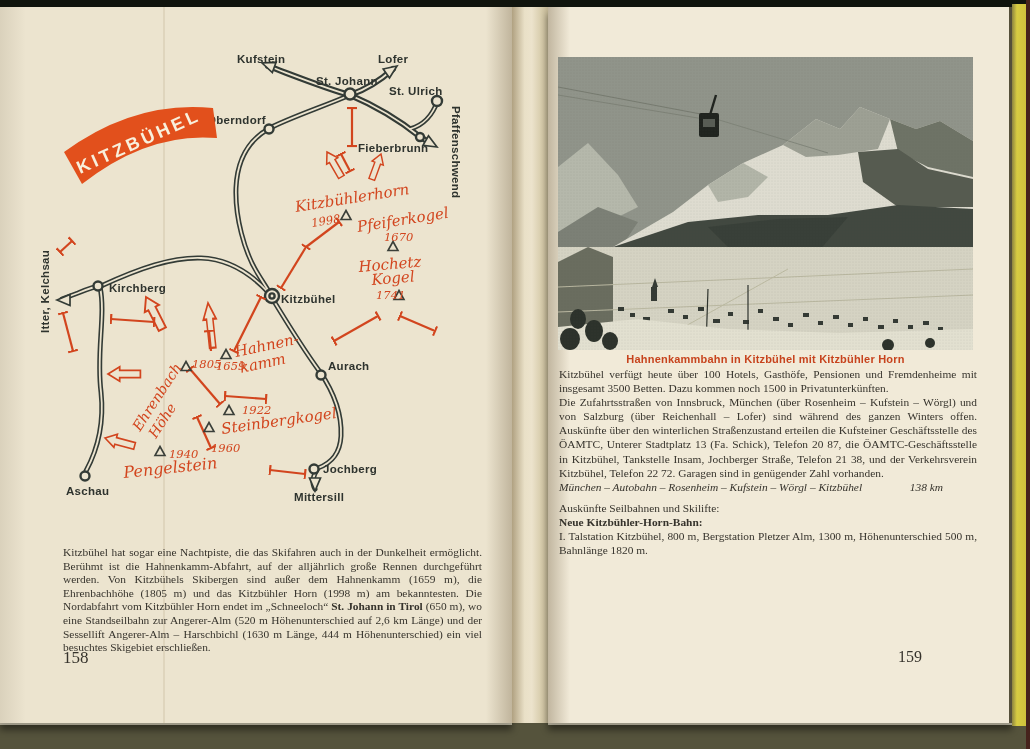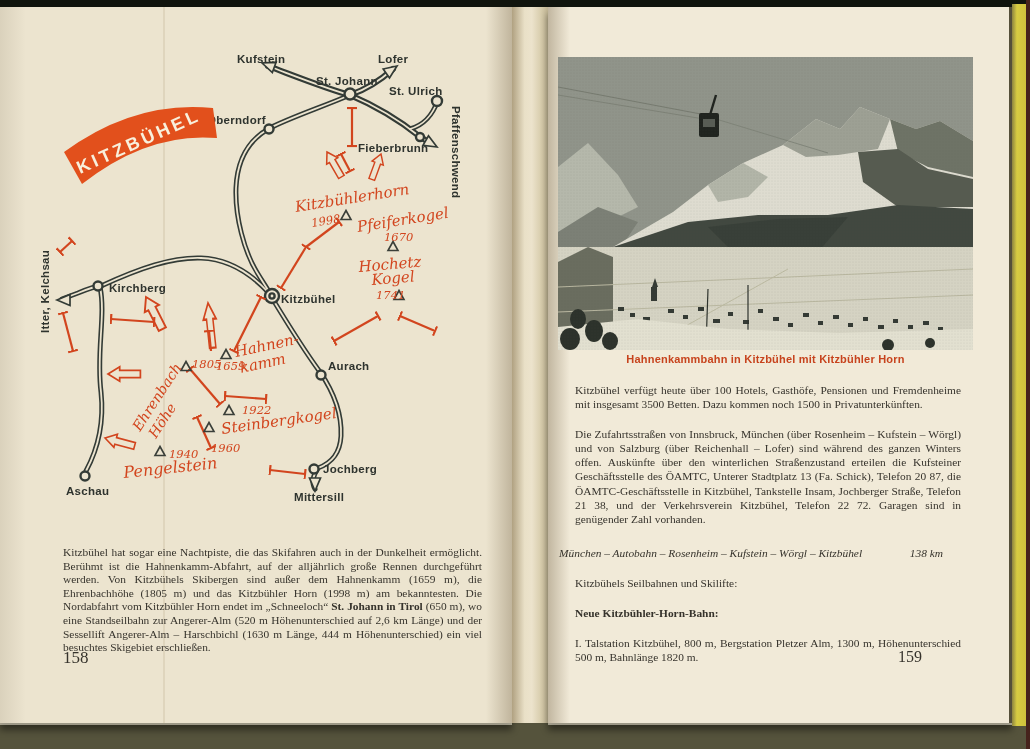--- a/index.html
+++ b/index.html
@@ -51,23 +51,23 @@
   .left-text{position:absolute;left:63px;top:546px;width:419px;
     font-size:11.4px;line-height:13.6px;text-align:justify;color:#36332c}
   .pagenum-left{position:absolute;left:63px;top:648px;font-size:17px;color:#36332c}
 
   .photo{position:absolute;left:558px;top:57px;width:415px;height:293px}
   .caption{position:absolute;left:558px;top:353px;width:415px;text-align:center;
     font-family:"Liberation Sans",sans-serif;font-weight:bold;font-size:11px;
     color:#c7431d;letter-spacing:.2px}
   .right-text{position:absolute;left:559px;top:367px;width:418px;
     font-size:11.4px;line-height:14.1px;text-align:justify;color:#36332c}
-  .right-text p{margin:16px}
+  .right-text p{margin:0}
   .route{display:flex;justify-content:space-between;font-style:italic;
-    margin:20px 0 7px;padding-right:34px}
+    margin:0 0 7px;padding-right:34px}
   .lift-head{margin-bottom:2px}
   .pagenum-right{position:absolute;left:898px;top:648px;font-size:16px;color:#36332c}
 </style>
 </head>
 <body>
 
 <div class="topstrip"></div>
 <div class="page page-left"></div>
 <div class="crease"></div>
 <div class="gutter"></div>
@@ -285,18 +285,18 @@
 
 <div class="caption">Hahnenkammbahn in Kitzbühel mit Kitzbühler Horn</div>
 
 <div class="right-text">
   <p>Kitzbühel verfügt heute über 100 Hotels, Gasthöfe, Pensionen und Fremdenheime mit insgesamt 3500 Betten. Dazu kommen noch 1500 in Privatunterkünften.</p>
   <p>Die Zufahrtsstraßen von Innsbruck, München (über Rosenheim – Kufstein – Wörgl) und von Salzburg (über Reichenhall – Lofer) sind während des ganzen Winters offen. Auskünfte über den winterlichen Straßenzustand erteilen die Kufsteiner Geschäftsstelle des ÖAMTC, Unterer Stadtplatz 13 (Fa. Schick), Telefon 20 87, die ÖAMTC-Geschäftsstelle in Kitzbühel, Tankstelle Insam, Jochberger Straße, Telefon 21 38, und der Verkehrsverein Kitzbühel, Telefon 22 72. Garagen sind in genügender Zahl vorhanden.</p>
   <div class="route">
     <span>München – Autobahn – Rosenheim – Kufstein – Wörgl – Kitzbühel</span>
     <span>138 km</span>
   </div>
-  <p class="lift-head">Kitzbühels Seilbahnen und Skilifte:</p>
+  <p class="lift-head">Auskünfte Seilbahnen und Skilifte:</p>
   <p><b>Neue Kitzbühler-Horn-Bahn:</b></p>
   <p>I. Talstation Kitzbühel, 800 m, Bergstation Pletzer Alm, 1300 m, Höhenunterschied 500 m, Bahnlänge 1820 m.</p>
 </div>
 
 <div class="pagenum-right">159</div>
 
 </body></html>

